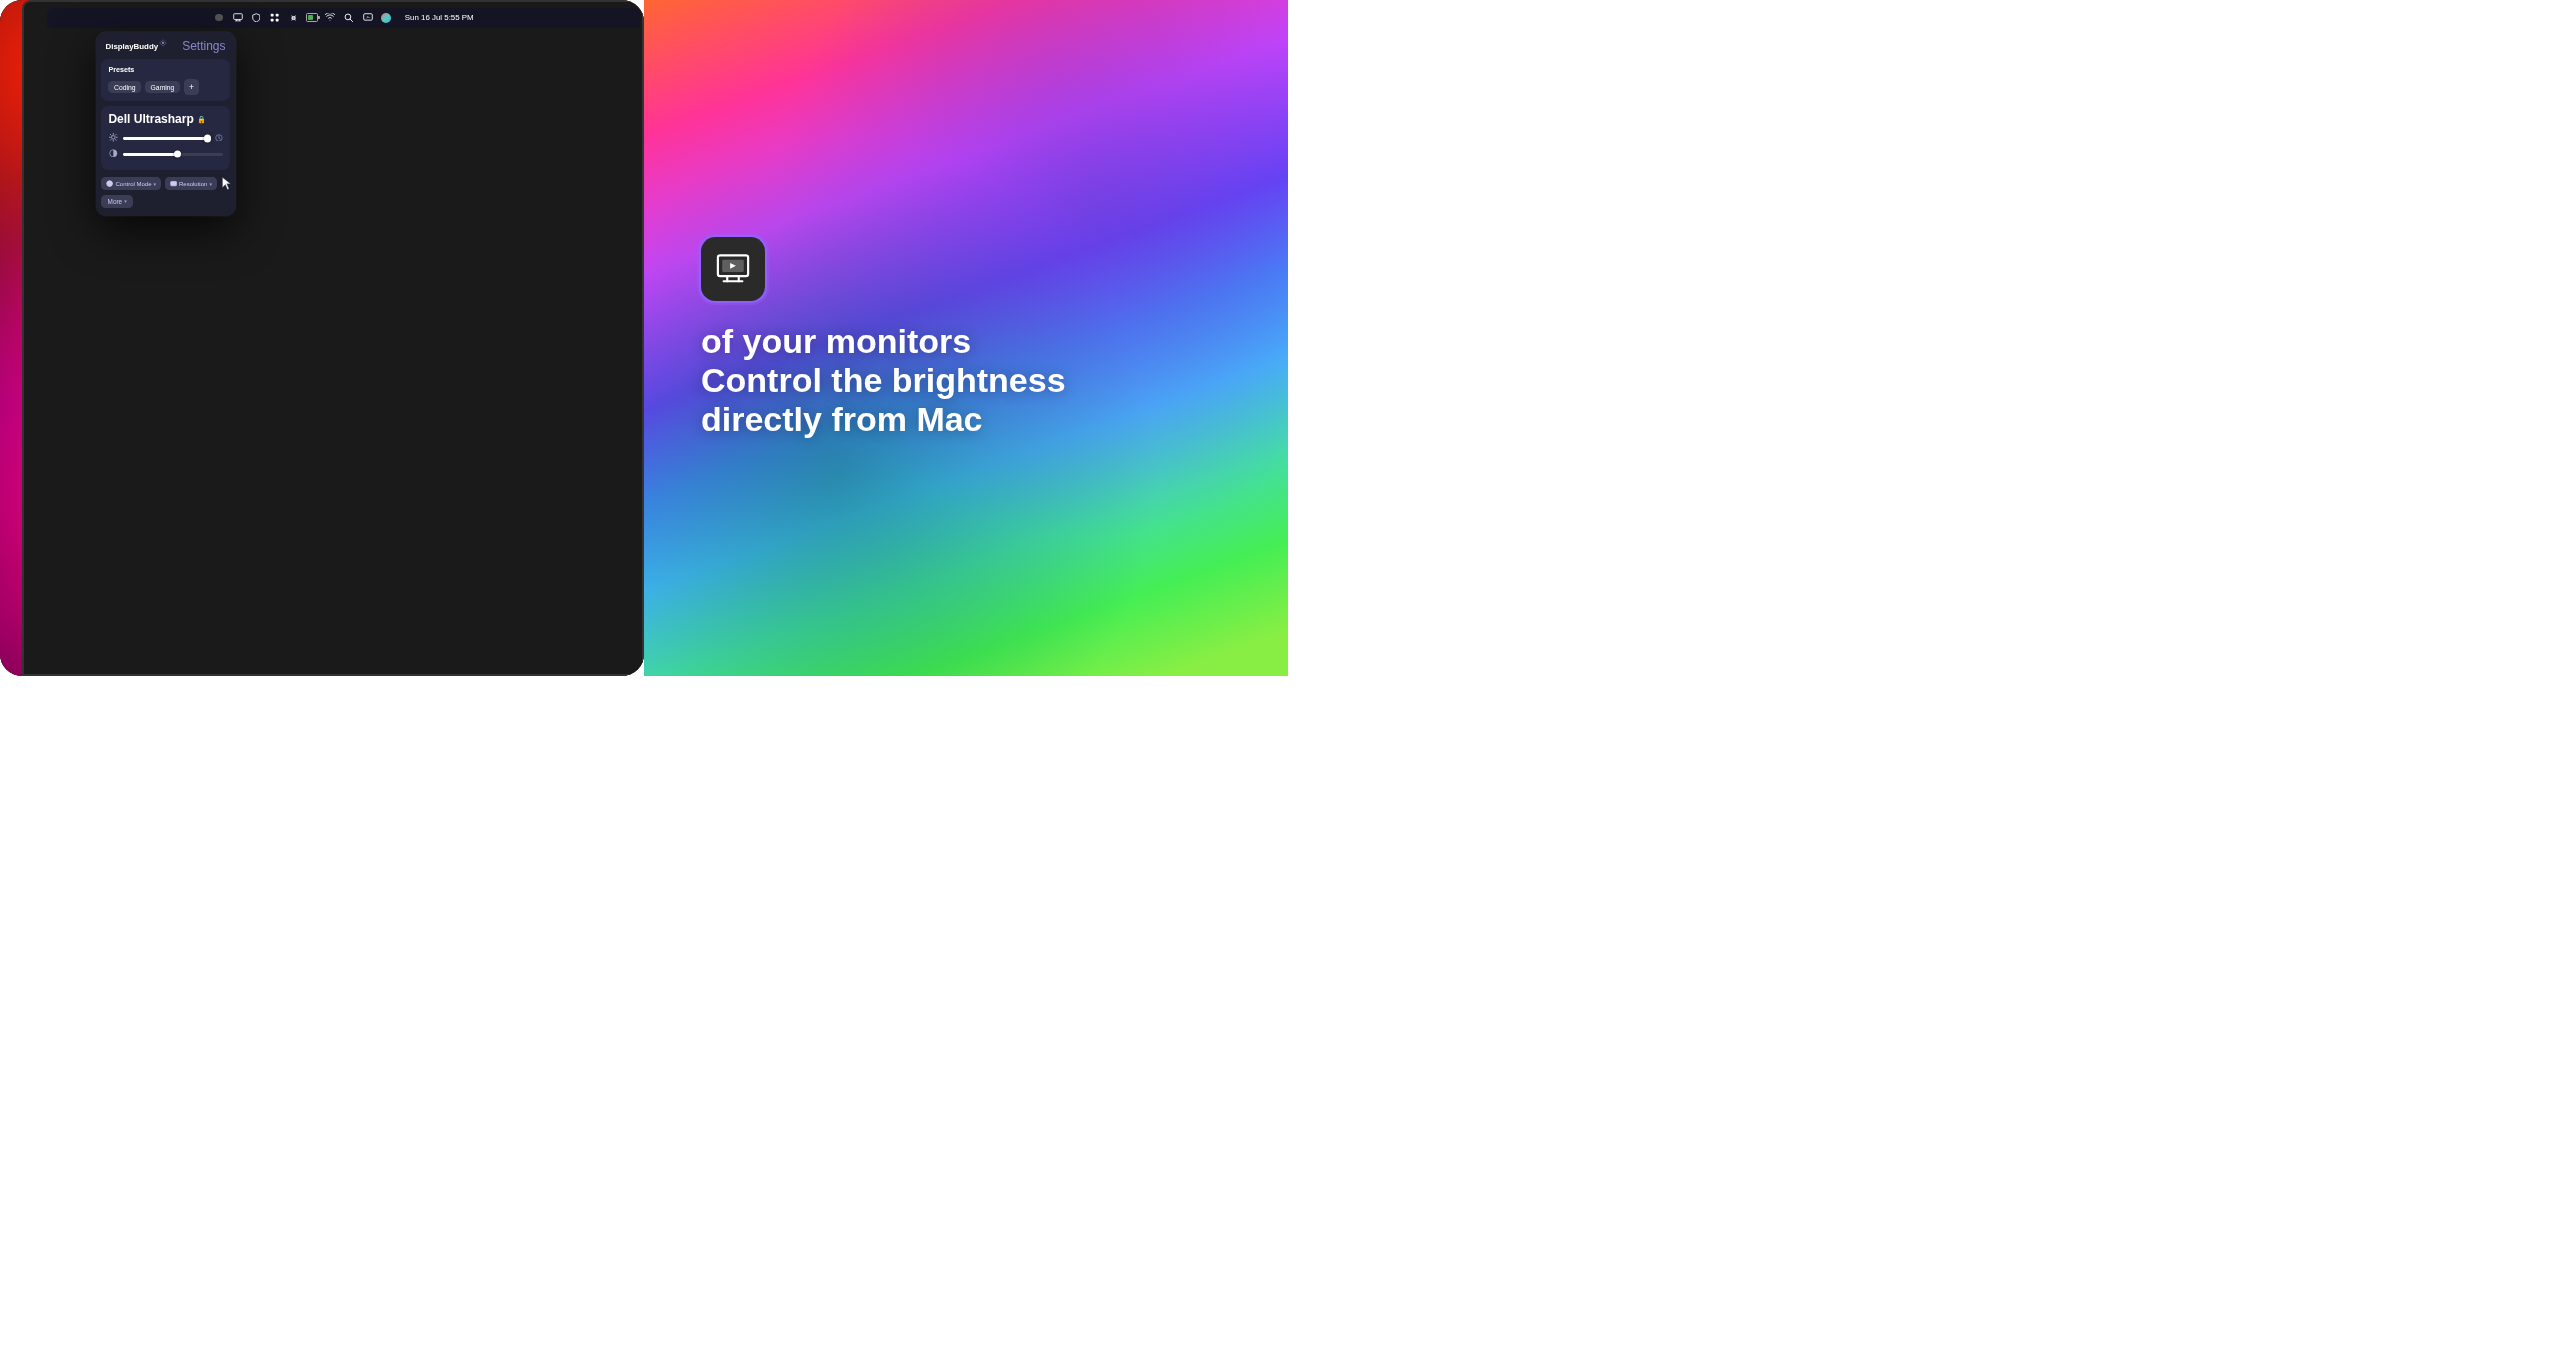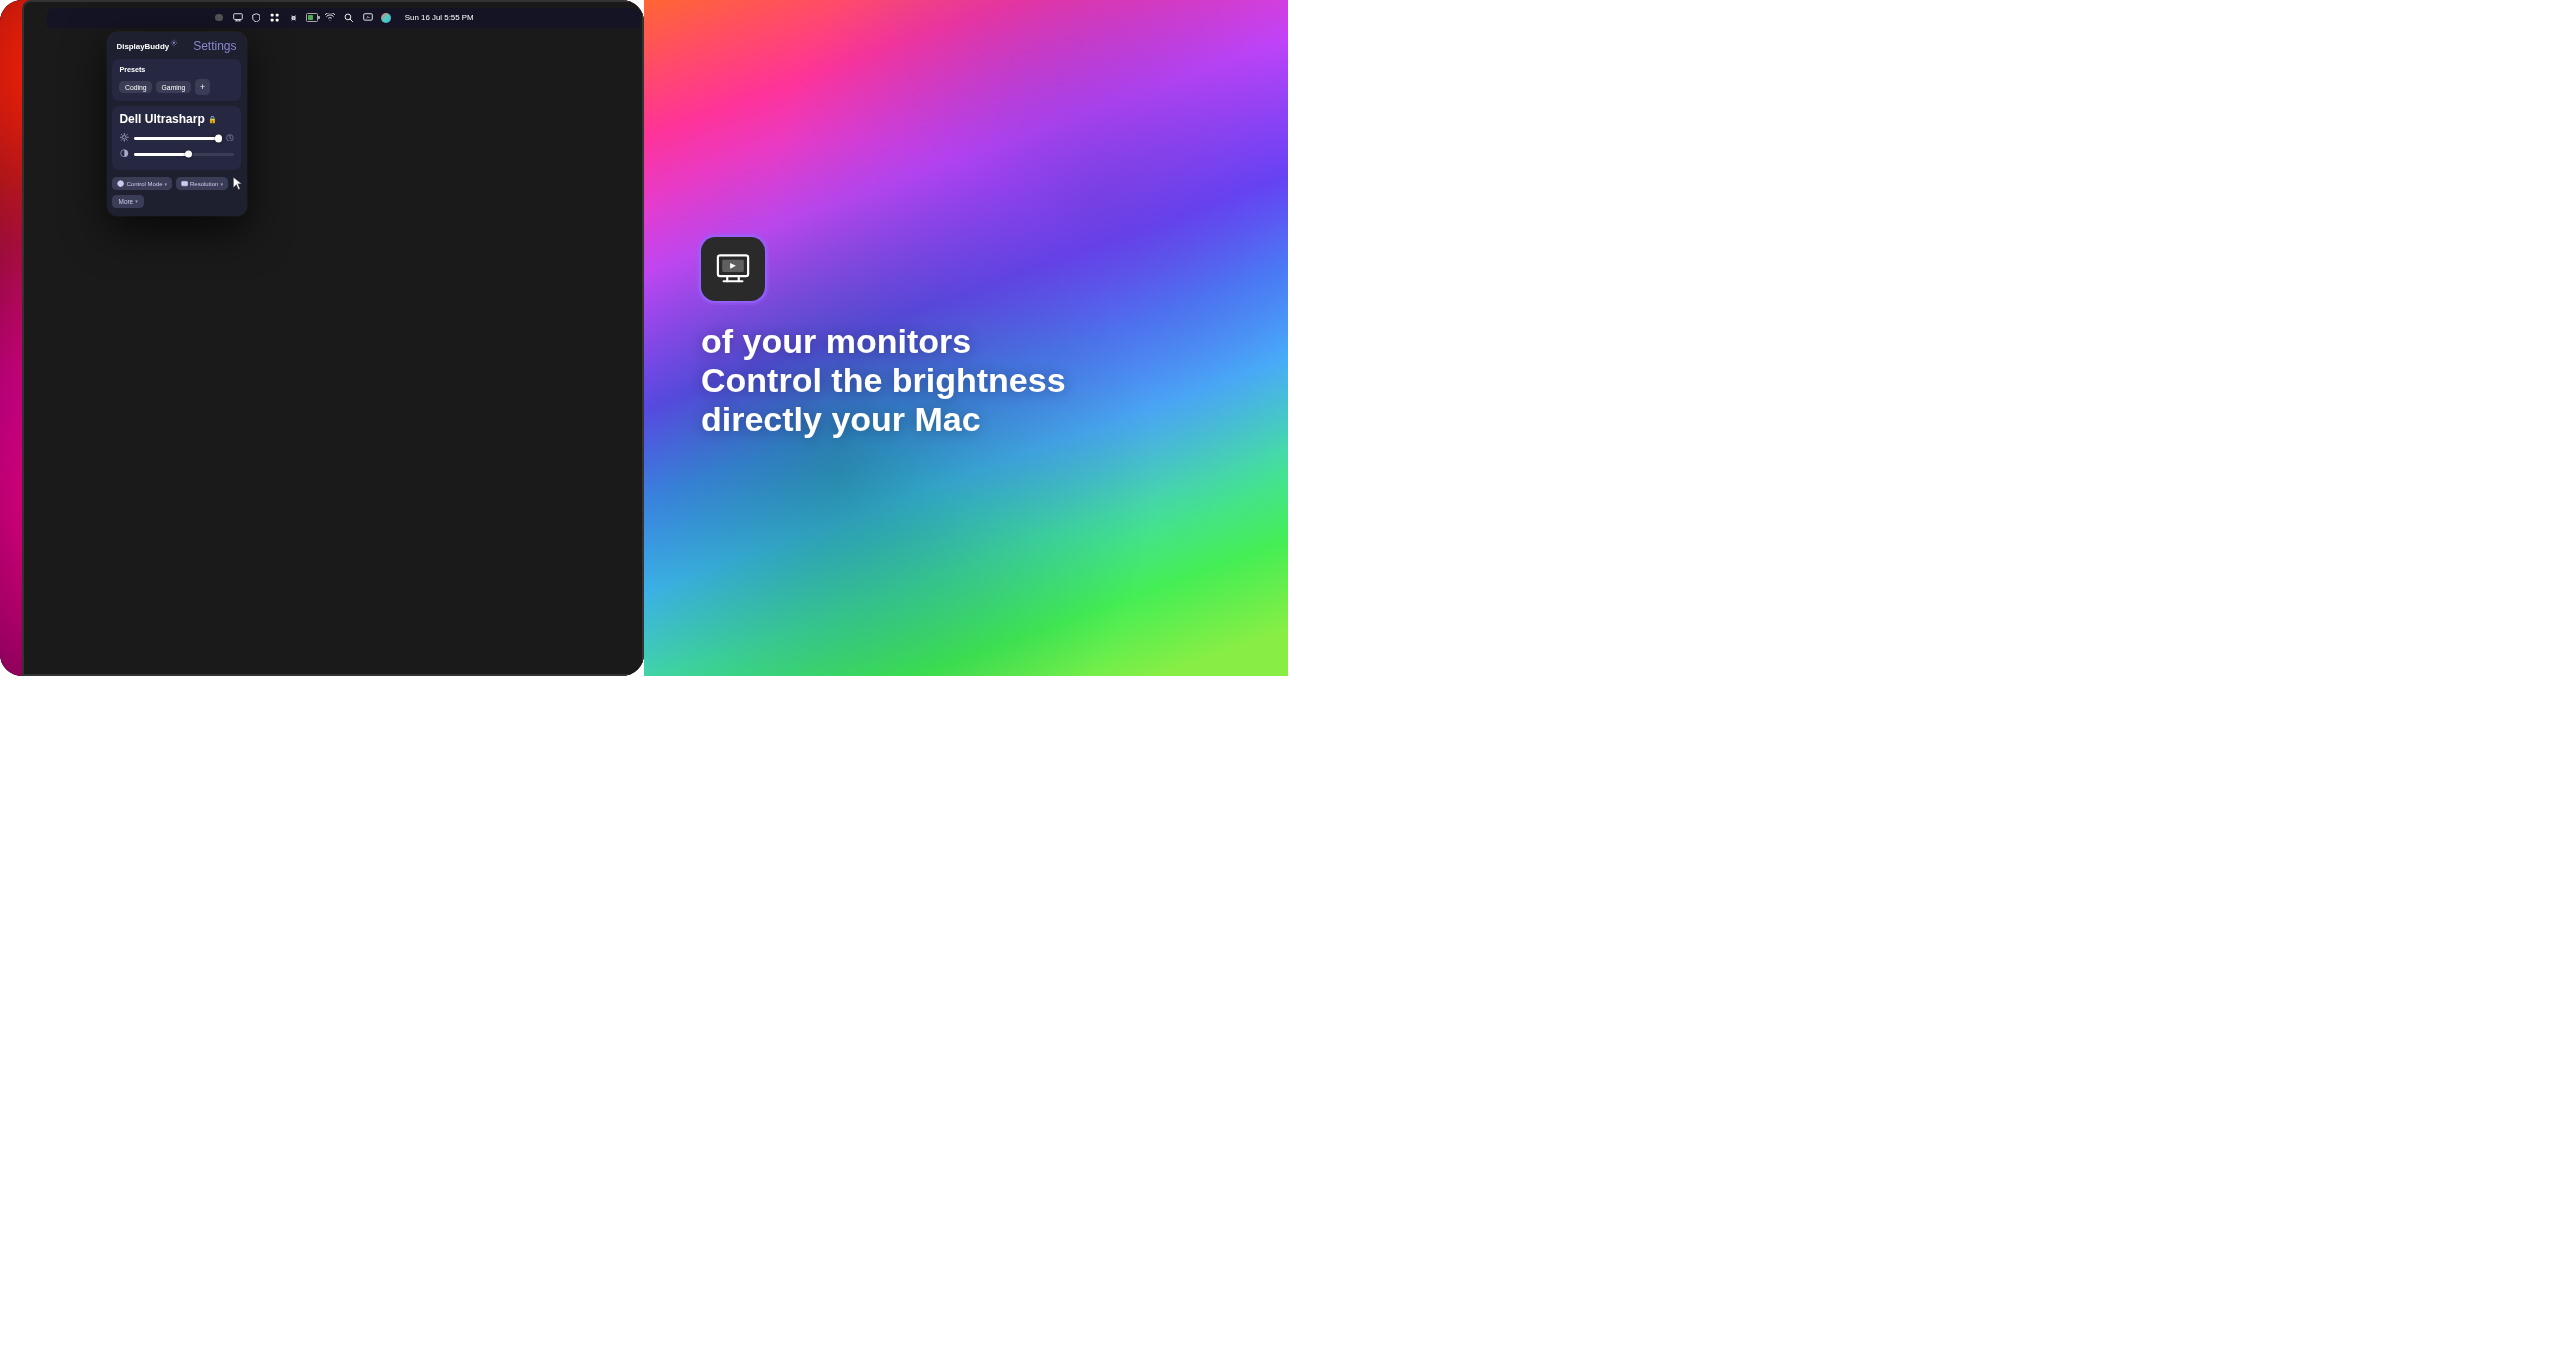--- a/index.html
+++ b/index.html
@@ -84,21 +84,21 @@
       color: white;
       font-size: 7.9px;
       font-weight: 500;
       margin-left: 5.7px;
     }
 
     
     .popup {
       position: absolute;
       top: 30px;
-      left: 83px;
+      left: 72px;
       width: 140px;
       background: #1e2030;
       border-radius: 10px;
       box-shadow: 0 14.3px 43px rgba(0,0,0,0.7), 0 0 0 0.4px rgba(255,255,255,0.1);
       z-index: 20;
       overflow: hidden;
       padding-bottom: 8.6px;
     }
 
     .popup-header {
@@ -604,16 +604,16 @@
         <line x1="12" y1="42" x2="38" y2="42" stroke="white" stroke-width="3" stroke-linecap="round"></line>
         <rect x="10" y="12" width="30" height="17" rx="1.5" fill="white" opacity="0.25"></rect>
         <path d="M21 16.5L29 20.5L21 24.5V16.5Z" fill="white"></path>
       </svg>
     </div>
   </div>
 
   <div class="marketing-headline">
     <div>of your monitors</div>
     <div>Control the brightness</div>
-    <div>directly your Mac</div>
+    <div>directly from Mac</div>
   </div>
 </div>
 
 
 </body></html>

